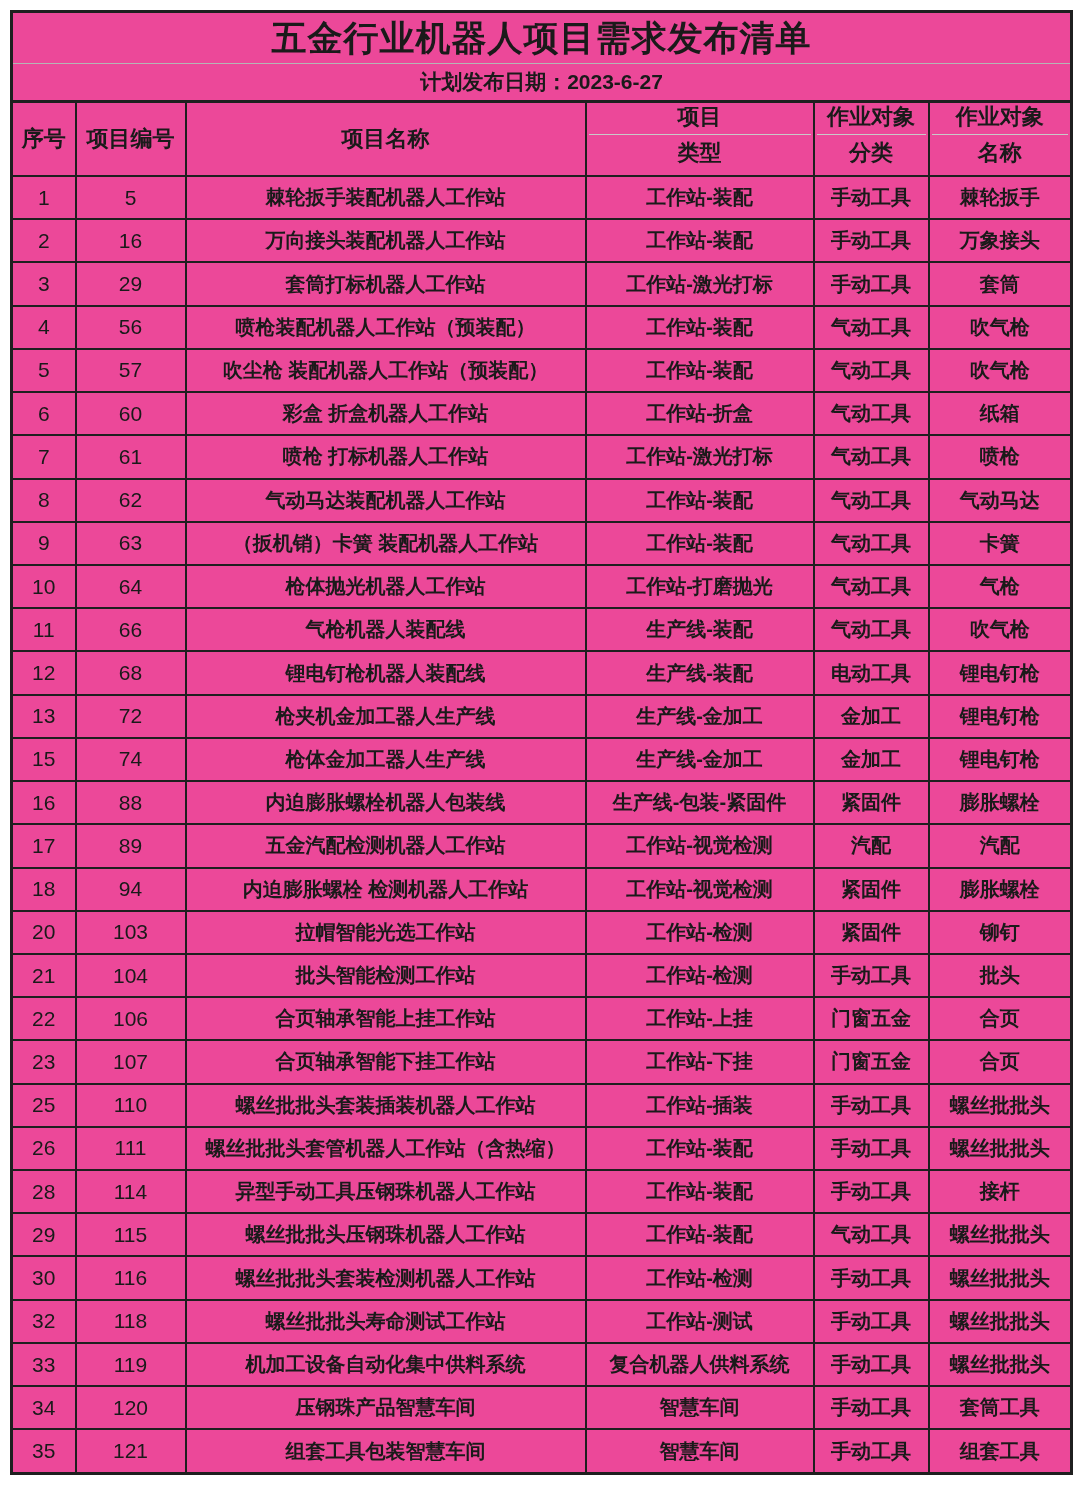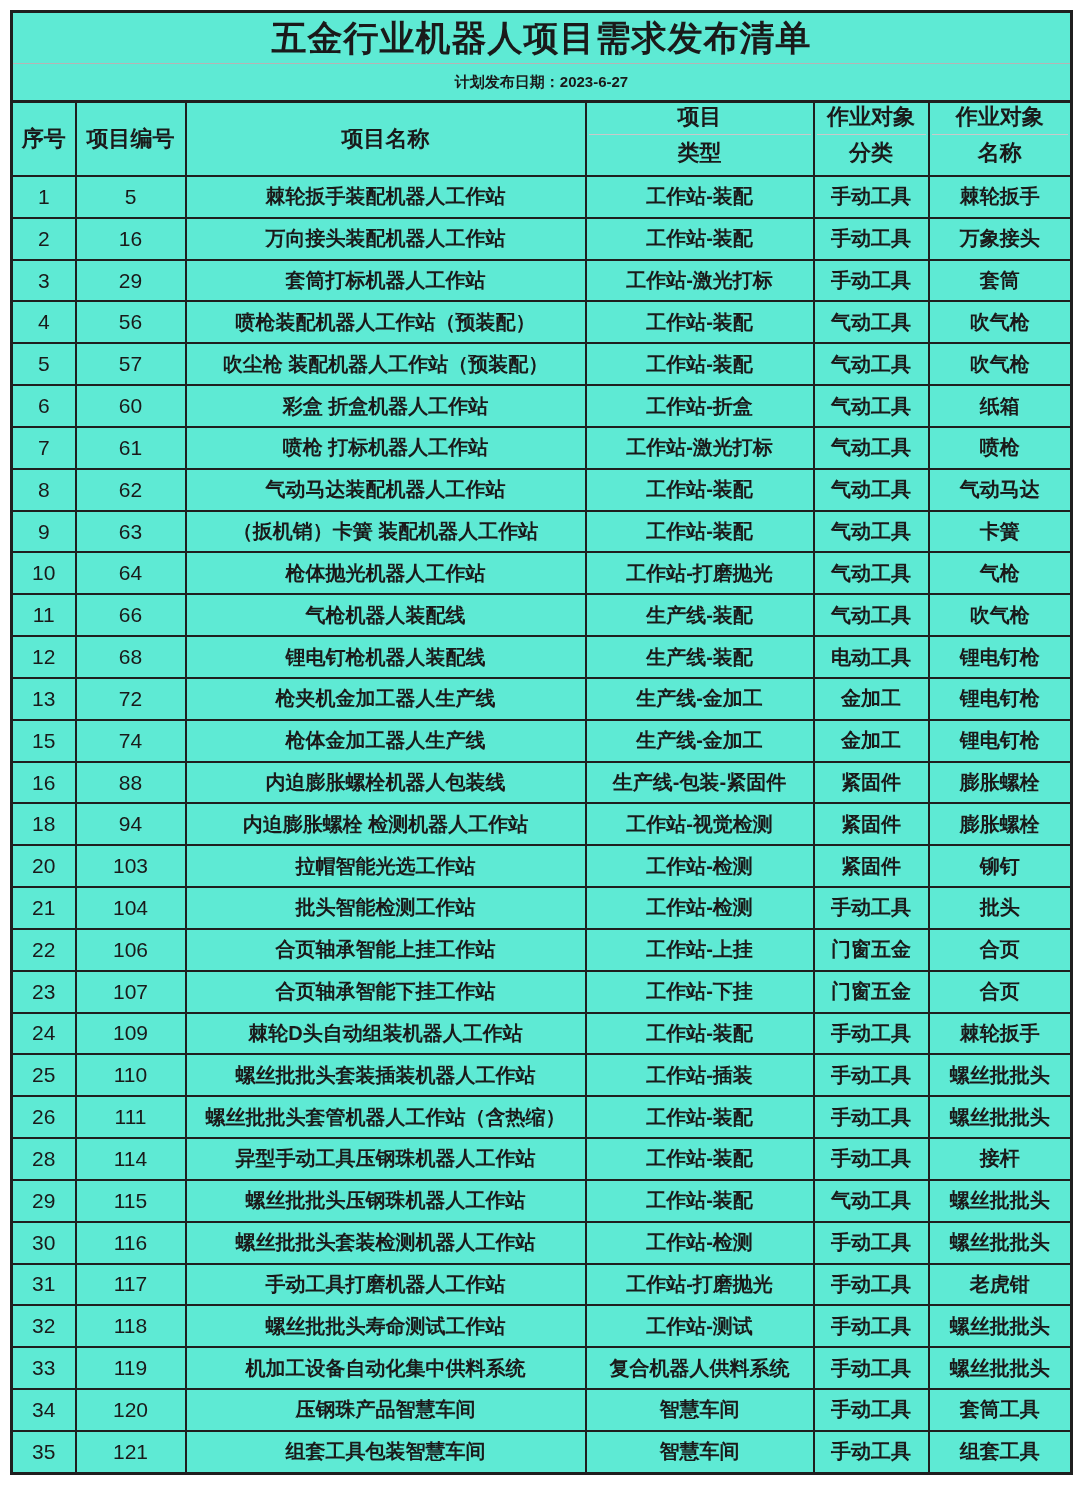--- a/index.html
+++ b/index.html
@@ -15,40 +15,40 @@
     position: absolute;
     left: 10px;
     top: 10px;
   }
   table.sheet {
     border-collapse: collapse;
     table-layout: fixed;
     width: 1060px;
     height: 1465px;
     border: 3px solid #1f1f1f;
-    background: #5eead4;
+    background: #ec4899;
   }
   .sheet td, .sheet th {
     border: 2px solid #1f1f1f;
     text-align: center;
     vertical-align: middle;
     overflow: hidden;
     white-space: nowrap;
     padding: 0 2px;
   }
   tr.title-row td {
     height: 50px;
     font-size: 35px;
     font-weight: 700;
     letter-spacing: 1px;
     border-bottom: 1px solid #b5b5b5;
   }
   tr.subtitle-row td {
     height: 36px;
-    font-size: 15px;
+    font-size: 21px;
     font-weight: 700;
     border-top: 1px solid #b5b5b5;
     border-bottom: 3px solid #1f1f1f;
   }
   tr.header-row th {
     height: 72px;
     font-size: 22px;
     font-weight: 700;
   }
   .two-line {
@@ -241,20 +241,28 @@
         </tr>
         <tr>
           <td class="num">16</td>
           <td class="num">88</td>
           <td class="txt">内迫膨胀螺栓机器人包装线</td>
           <td class="txt">生产线-包装-紧固件</td>
           <td class="txt">紧固件</td>
           <td class="txt">膨胀螺栓</td>
         </tr>
         <tr>
+          <td class="num">17</td>
+          <td class="num">89</td>
+          <td class="txt">五金汽配检测机器人工作站</td>
+          <td class="txt">工作站-视觉检测</td>
+          <td class="txt">汽配</td>
+          <td class="txt">汽配</td>
+        </tr>
+        <tr>
           <td class="num">18</td>
           <td class="num">94</td>
           <td class="txt">内迫膨胀螺栓 检测机器人工作站</td>
           <td class="txt">工作站-视觉检测</td>
           <td class="txt">紧固件</td>
           <td class="txt">膨胀螺栓</td>
         </tr>
         <tr>
           <td class="num">20</td>
           <td class="num">103</td>
@@ -281,28 +289,20 @@
         </tr>
         <tr>
           <td class="num">23</td>
           <td class="num">107</td>
           <td class="txt">合页轴承智能下挂工作站</td>
           <td class="txt">工作站-下挂</td>
           <td class="txt">门窗五金</td>
           <td class="txt">合页</td>
         </tr>
         <tr>
-          <td class="num">24</td>
-          <td class="num">109</td>
-          <td class="txt">棘轮D头自动组装机器人工作站</td>
-          <td class="txt">工作站-装配</td>
-          <td class="txt">手动工具</td>
-          <td class="txt">棘轮扳手</td>
-        </tr>
-        <tr>
           <td class="num">25</td>
           <td class="num">110</td>
           <td class="txt">螺丝批批头套装插装机器人工作站</td>
           <td class="txt">工作站-插装</td>
           <td class="txt">手动工具</td>
           <td class="txt">螺丝批批头</td>
         </tr>
         <tr>
           <td class="num">26</td>
           <td class="num">111</td>
@@ -327,28 +327,20 @@
           <td class="txt">气动工具</td>
           <td class="txt">螺丝批批头</td>
         </tr>
         <tr>
           <td class="num">30</td>
           <td class="num">116</td>
           <td class="txt">螺丝批批头套装检测机器人工作站</td>
           <td class="txt">工作站-检测</td>
           <td class="txt">手动工具</td>
           <td class="txt">螺丝批批头</td>
-        </tr>
-        <tr>
-          <td class="num">31</td>
-          <td class="num">117</td>
-          <td class="txt">手动工具打磨机器人工作站</td>
-          <td class="txt">工作站-打磨抛光</td>
-          <td class="txt">手动工具</td>
-          <td class="txt">老虎钳</td>
         </tr>
         <tr>
           <td class="num">32</td>
           <td class="num">118</td>
           <td class="txt">螺丝批批头寿命测试工作站</td>
           <td class="txt">工作站-测试</td>
           <td class="txt">手动工具</td>
           <td class="txt">螺丝批批头</td>
         </tr>
         <tr>

